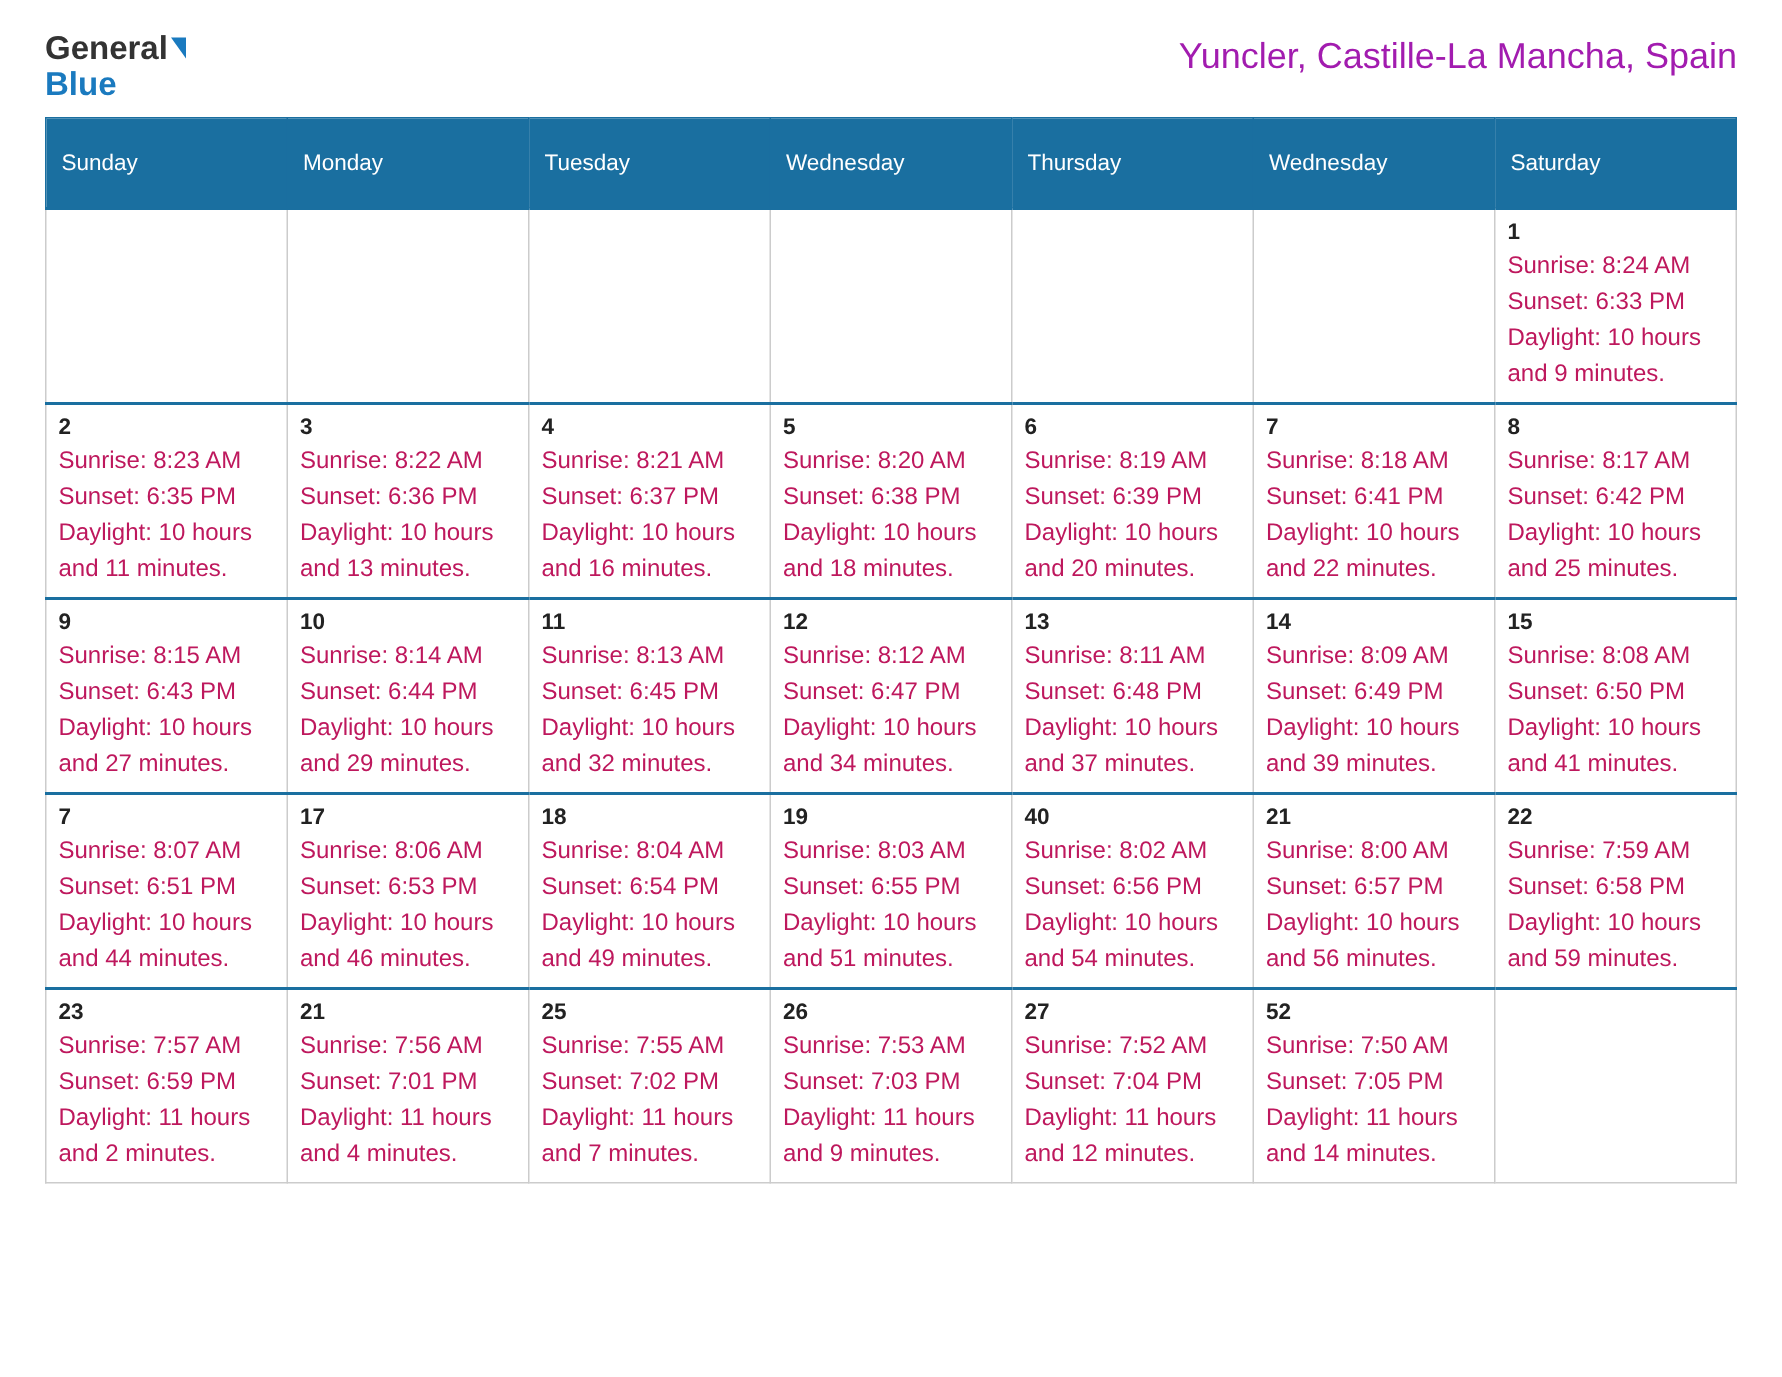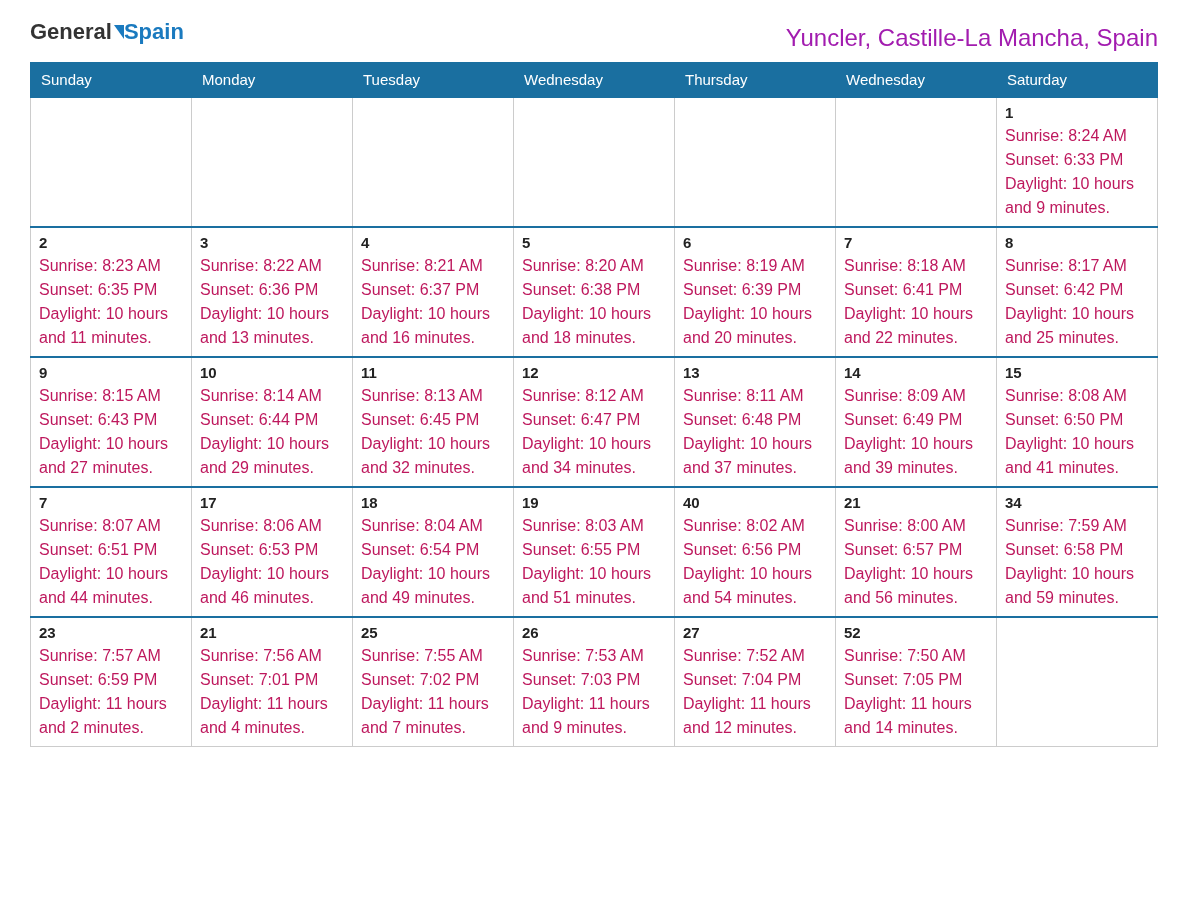--- a/index.html
+++ b/index.html
@@ -12,21 +12,21 @@
       padding: 20px 30px;
     }
     .header {
       display: flex;
       justify-content: space-between;
       align-items: flex-start;
       margin-bottom: 10px;
     }
     .logo {
       display: flex;
-      flex-direction: row;
+      flex-direction: column;
       align-items: flex-start;
     }
     .logo-general {
       font-size: 22px;
       font-weight: bold;
       color: #333;
       line-height: 1.1;
     }
     .logo-blue {
       font-size: 22px;
@@ -60,21 +60,21 @@
     }
     .calendar {
       width: 100%;
       border-collapse: collapse;
       margin-top: 10px;
     }
     .calendar th {
       background-color: #1a6fa0;
       color: #fff;
       text-align: left;
-      padding: 8px 10px;
+      padding: 21px 10px;
       font-size: 15px;
       font-weight: normal;
       border: 1px solid #1a6fa0;
     }
     .calendar td {
       vertical-align: top;
       border: 1px solid #ccc;
       padding: 6px 8px;
       width: 14.28%;
       min-height: 110px;
@@ -106,21 +106,21 @@
   </style>
 </head>
 <body>
 
 <div class="header">
   <div class="logo">
     <div class="logo-row1">
       <span class="logo-general">General</span>
       <span class="logo-triangle"></span>
     </div>
-    <span class="logo-blue">Spain</span>
+    <span class="logo-blue">Blue</span>
   </div>
   <div class="title-section">
     <div class="location-title">Yuncler, Castille-La Mancha, Spain</div>
   </div>
 </div>
 
 <table class="calendar">
   <thead>
     <tr>
       <th>Sunday</th>
@@ -224,21 +224,21 @@
         </td>
         <td>
           <span class="day-number">40</span>
           <div class="day-info">Sunrise: 8:02 AM<br>Sunset: 6:56 PM<br>Daylight: 10 hours and 54 minutes.</div>
         </td>
         <td>
           <span class="day-number">21</span>
           <div class="day-info">Sunrise: 8:00 AM<br>Sunset: 6:57 PM<br>Daylight: 10 hours and 56 minutes.</div>
         </td>
         <td>
-          <span class="day-number">34</span>
+          <span class="day-number">22</span>
           <div class="day-info">Sunrise: 7:59 AM<br>Sunset: 6:58 PM<br>Daylight: 10 hours and 59 minutes.</div>
         </td>
       </tr>
       <tr class="week-row">
         <td>
           <span class="day-number">23</span>
           <div class="day-info">Sunrise: 7:57 AM<br>Sunset: 6:59 PM<br>Daylight: 11 hours and 2 minutes.</div>
         </td>
         <td>
           <span class="day-number">21</span>

